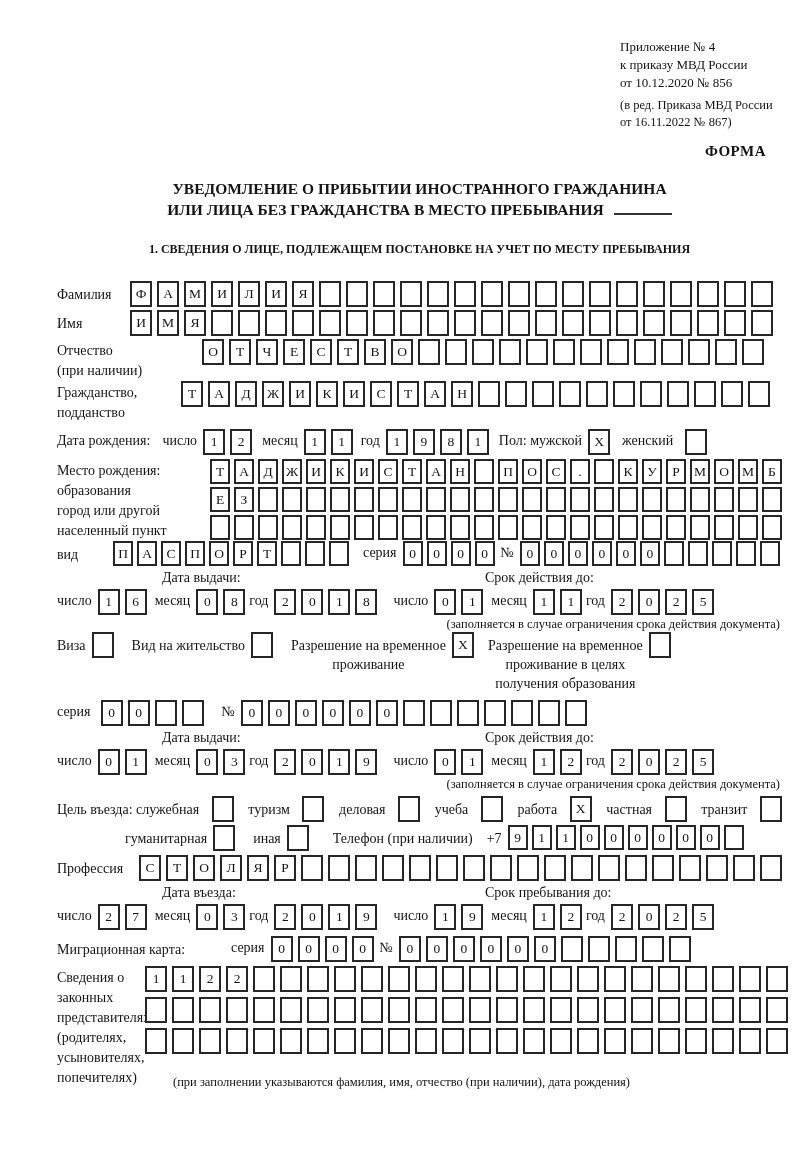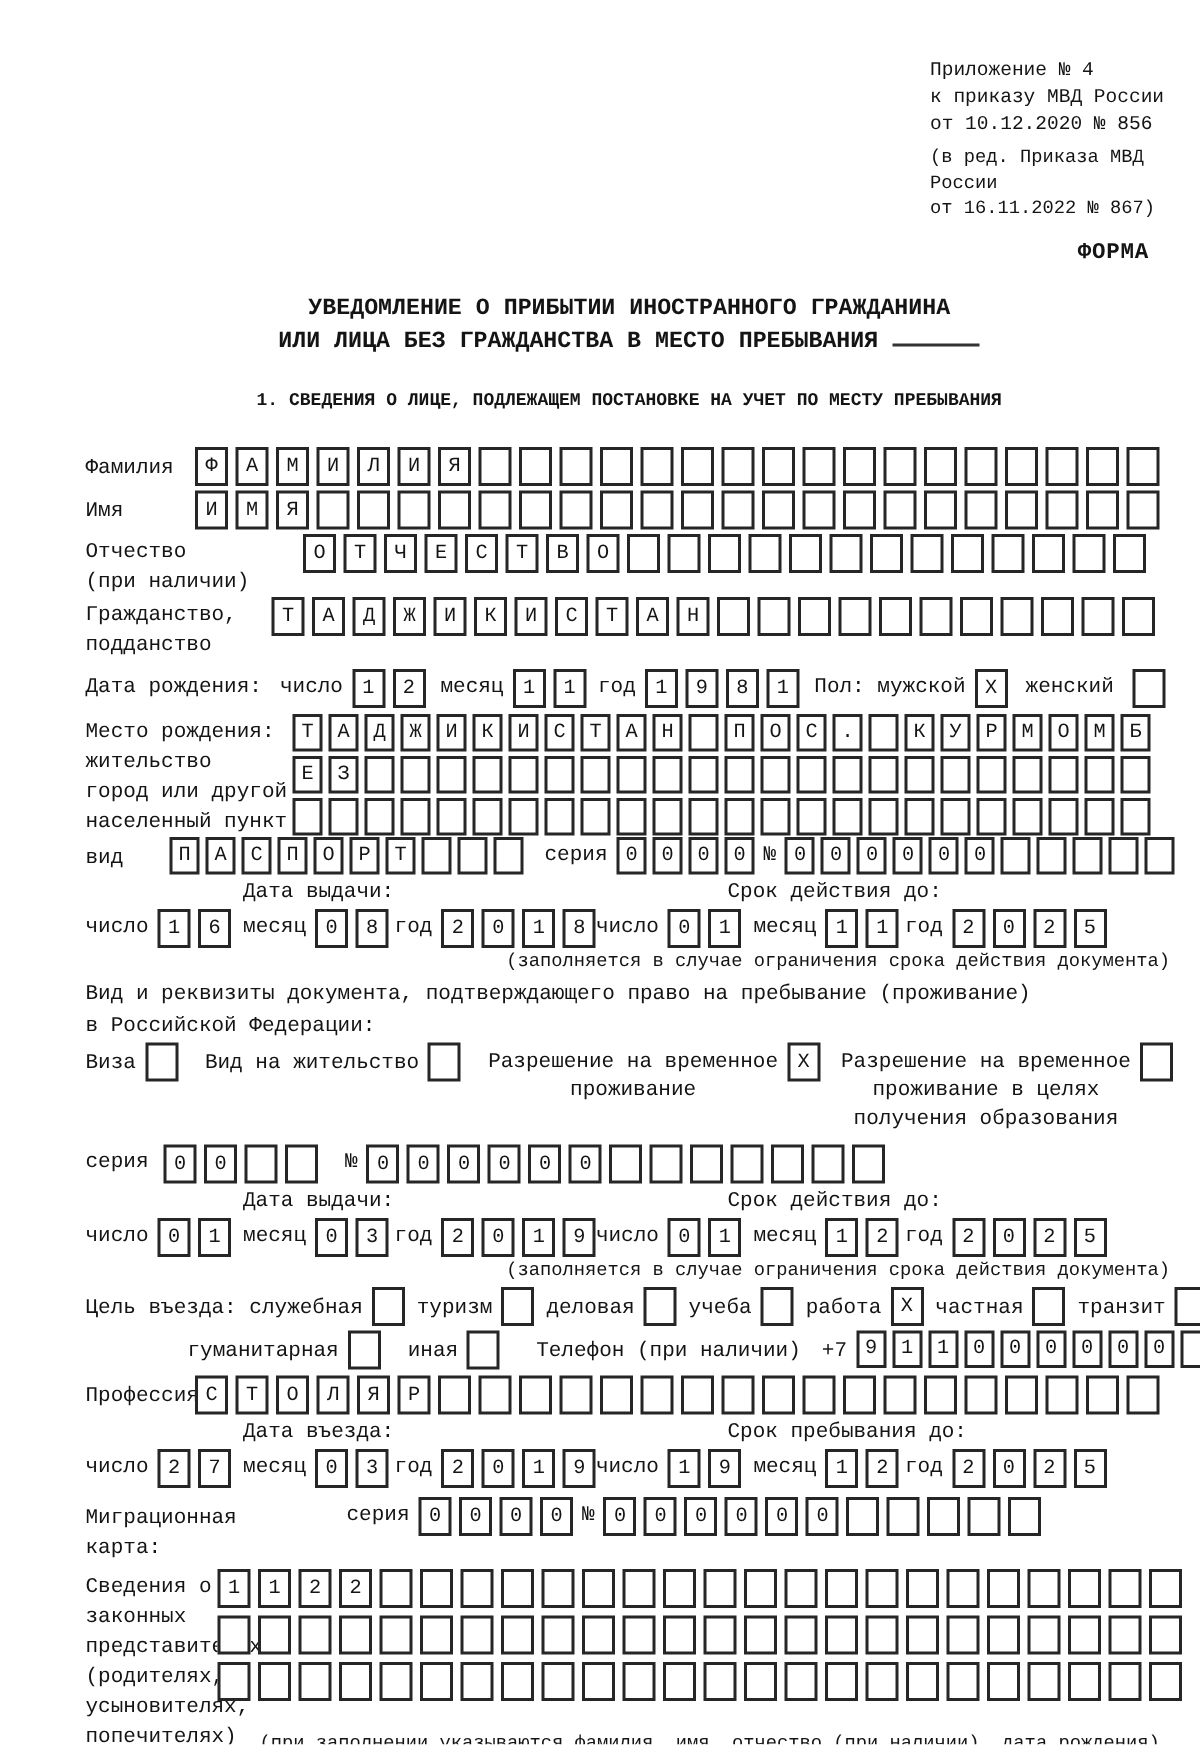--- a/index.html
+++ b/index.html
@@ -1,39 +1,39 @@
 <!DOCTYPE html>
 <html><head>
 <meta charset="utf-8">
 <style>
   html,body{margin:0;padding:0;background:#fff;}
   .page{
     position:relative;width:800px;height:1163px;box-sizing:border-box;
     padding:38px 18px 8px 57px;background:#fff;color:#141414;
-    font-family:Liberation Mono, monospace;font-size:14px;overflow:hidden;
+    font-family:Liberation Serif, serif;font-size:14px;overflow:hidden;
   }
   .appendix{margin-left:563px;width:185px;font-size:13px;line-height:18px;}
   .edition{font-size:12.5px;line-height:17px;margin-top:5px;}
   .forma{text-align:right;padding-right:16px;font-weight:bold;font-size:15px;margin-top:12px;letter-spacing:.5px;}
   .title{text-align:center;font-weight:bold;font-size:15.5px;line-height:21px;margin-top:18px;}
   .blank-line{display:inline-block;width:58px;height:13px;border-bottom:2px solid #333;margin-left:10px;}
   .sec{font-weight:bold;font-size:12px;margin-top:22px;text-align:center;white-space:nowrap;}
   .f-row{display:flex;align-items:flex-start;margin-top:3px;}
   .lbl{line-height:20px;flex:0 0 auto;padding-top:4px;}
   .w73{width:73px;} .w145{width:145px;padding-top:2px;} .w124{width:124px;padding-top:2px;}
   .w138{width:138px;padding-top:2px;} .w88{width:88px;padding-top:2px;} .w150{width:150px;}
   .lbl2{line-height:20px;}
   .cells{display:inline-flex;gap:5px;flex:0 0 auto;}
   .cell{box-sizing:border-box;flex:0 0 auto;width:22px;height:26px;border:2px solid #262626;
     display:flex;align-items:center;justify-content:center;font-size:13.5px;background:#fff;}
   .cells.sm{gap:4px;} .cells.sm .cell{width:20px;height:25px;}
   .stack{display:flex;flex-direction:column;gap:3px;}
   .stack .cells{margin-top:0;}
   .stack .cells + .cells{margin-top:0;}
-  .mt16{margin-top:24px;} .mt6{margin-top:6px;} .mt4{margin-top:4px;} .mt8{margin-top:7px;} .mt0{margin-top:0;}
+  .mt16{margin-top:24px;} .mt6{margin-top:6px;} .mt4{margin-top:4px;justify-content:space-between;} .mt8{margin-top:7px;} .mt0{margin-top:0;}
   .ml4{margin-left:4px;} .ml6{margin-left:6px;} .ml8{margin-left:8px;} .ml10{margin-left:10px;}
   .ml12{margin-left:12px;} .ml14{margin-left:14px;} .ml18{margin-left:18px;} .ml24{margin-left:24px;}
   .dlbl{padding-top:4px;flex:0 0 auto;margin-right:6px;}
   .dual{position:relative;height:19px;margin-top:4px;}
   .hdr-l{position:absolute;left:105px;top:0;} .hdr-r{position:absolute;left:428px;top:0;}
   .rgrp{display:flex;margin-left:auto;margin-right:68px;}
   .note{font-size:12.5px;text-align:right;margin-top:2px;padding-right:2px;}
   .para{line-height:21px;margin-top:5px;}
   .optlbl{padding-top:6px;flex:0 0 auto;}
   .optblock{text-align:center;line-height:19px;padding-top:4px;flex:0 0 auto;}
@@ -211,21 +211,21 @@
       </span>
     <span class="dlbl ml12">женский</span>
     <span class="cells ml6">
         <span class="cell"></span>
       </span>
   </div>
 
   <div class="f-row mt4">
     <span class="lbl w138">
       <span class="lbl2">Место рождения:</span><br>
-      <span class="lbl2">жительство</span><br>
+      <span class="lbl2">образования</span><br>
       <span class="lbl2">город или другой</span><br>
       <span class="lbl2">населенный пункт</span>
     </span>
     <span class="stack">
       <span class="cells sm">
           <span class="cell">Т</span>
           <span class="cell">А</span>
           <span class="cell">Д</span>
           <span class="cell">Ж</span>
           <span class="cell">И</span>
@@ -379,24 +379,20 @@
       <span class="cells">
           <span class="cell">2</span>
           <span class="cell">0</span>
           <span class="cell">2</span>
           <span class="cell">5</span>
         </span>
     </span>
   </div>
   <div class="note">(заполняется в случае ограничения срока действия документа)</div>
 
-  <div class="para">
-    <div>Вид и реквизиты документа, подтверждающего право на пребывание (проживание)</div>
-    <div>в Российской Федерации:</div>
-  </div>
 
   <div class="f-row mt0">
     <span class="optlbl">Виза</span>
     <span class="cells cb">
         <span class="cell"></span>
       </span>
     <span class="optlbl ml18">Вид на жительство</span>
     <span class="cells cb ml14">
         <span class="cell"></span>
       </span>

